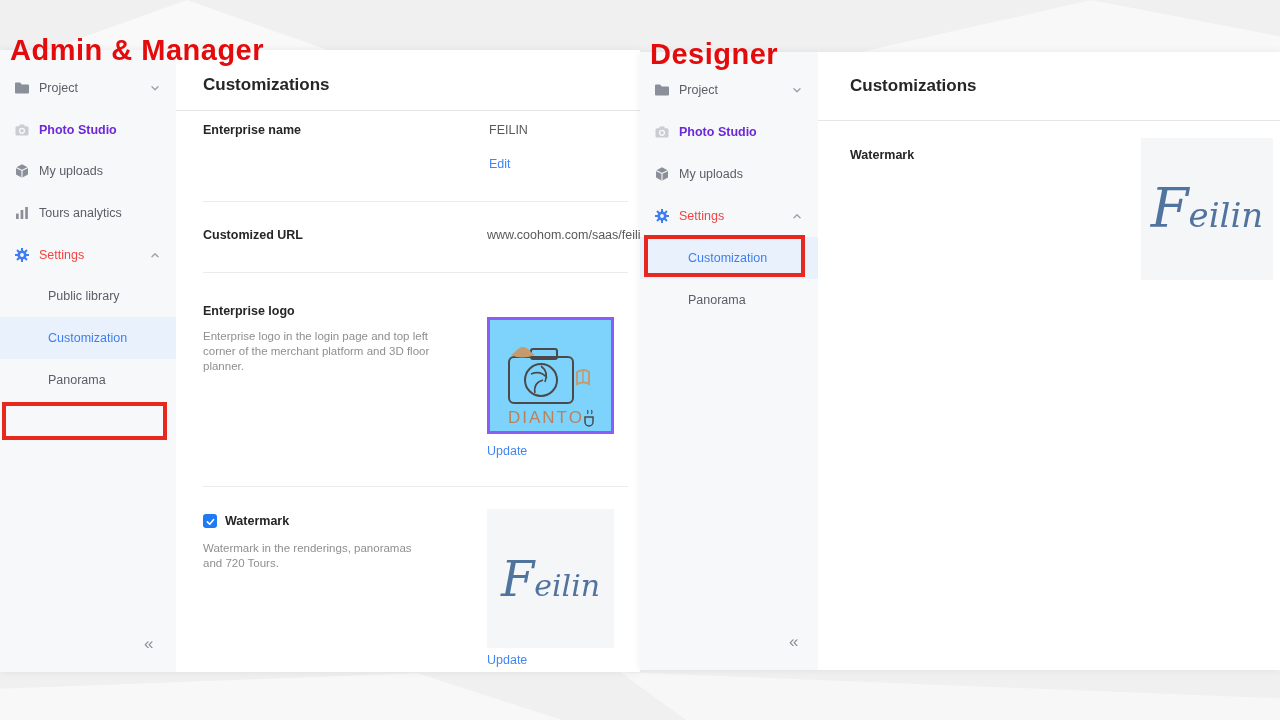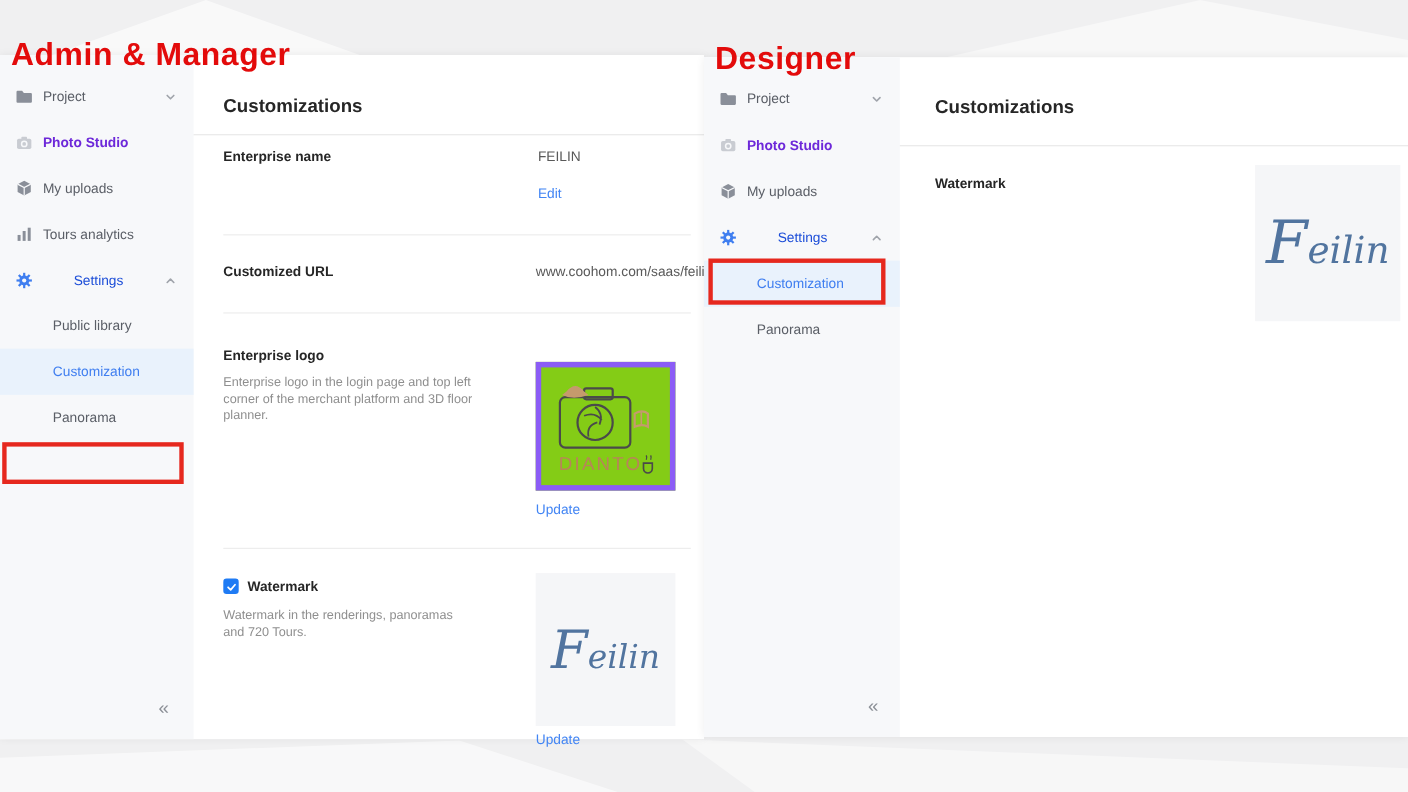--- a/index.html
+++ b/index.html
@@ -31,49 +31,49 @@
               font-size:12.5px; color:#5a5e66; position:relative; }
   .left-panel  .nav-item { height:41.7px; }
   .right-panel .nav-item { height:42px; }
   .nav-icon { width:16px; height:16px; flex:0 0 16px; display:inline-flex; color:#8a8f99; }
   .nav-icon svg { width:16px; height:16px; }
   .nav-label { margin-left:9px; white-space:nowrap; }
   .chev { margin-left:auto; display:inline-flex; }
   .chev svg { width:14px; height:14px; }
   .nav-item.disabled { color:#6d28d9; cursor:default;font-weight:bold; }
   .nav-item.disabled .nav-icon { color:#c9ccd2; }
-  .nav-item.active { color:#1d4ed8;gap:28px; }
+  .nav-item.active { color:#ef4444; }
   .nav-item.active .nav-icon { color:#3f7ef0; }
   .nav-item.sub { padding-left:39px; }
   .nav-item.selected { background:#e9f2fc; color:#3f7ef0; }
 
   .red-box { position:absolute; border:4px solid #e6281e; pointer-events:none; z-index:5; }
   .left-panel .red-box  { left:2px; top:352px; width:165px; height:38px; }
   .right-panel .red-box { left:4px; top:183px; width:161px; height:42px; }
 
   .collapse { position:absolute; bottom:18px; font-size:17px; color:#8c9097; cursor:pointer; }
   .left-panel  .collapse { left:144px; }
   .right-panel .collapse { left:149px; }
 
-  .content { position:absolute; top:0; bottom:0;margin-top:12px; }
+  .content { position:absolute; top:0; bottom:0; }
   .left-panel  .content { left:176px; width:464px; }
   .right-panel .content { left:178px; width:462px; }
 
   .c-title { position:absolute; font-size:17px; font-weight:bold; color:#262626; }
   .divider { position:absolute; height:1px; background:#ebebeb; }
   .divider.full { left:0; right:0; background:#e6e6e6; }
   .divider.inset { left:27px; right:12px; }
 
   .f-label { position:absolute; font-size:12.5px; font-weight:bold; color:#262626; white-space:nowrap; }
   .f-value { position:absolute; font-size:12.5px; color:#595959; white-space:nowrap; }
   .f-desc  { position:absolute; font-size:11.5px; line-height:15px; color:#8f8f8f; }
   .link    { position:absolute; font-size:12.5px; color:#4285f4; cursor:pointer; }
 
   .logo-box { position:absolute; display:flex; align-items:center; justify-content:center; }
-  .logo-box.bordered { background:#84cc16; border:5px solid #8b5cf6; }
+  .logo-box.bordered { background:#7dd3fc; border:3px solid #8b5cf6;align-items:flex-end; }
   .logo-box.gray { background:#f5f6f8; }
 
   .feilin-text { font-family:"DejaVu Serif", serif; font-style:italic; color:#51749f; line-height:1; }
   .feilin-sm { font-size:30px; }
   .feilin-lg { font-size:34px; }
   .feilin-text::first-letter { font-size:1.6em; }
 
   .checkbox { position:absolute; width:14px; height:14px; background:#1f7bf4; border-radius:3px;
               display:flex; align-items:center; justify-content:center; cursor:pointer; }
   .checkbox svg { width:11px; height:11px; }

